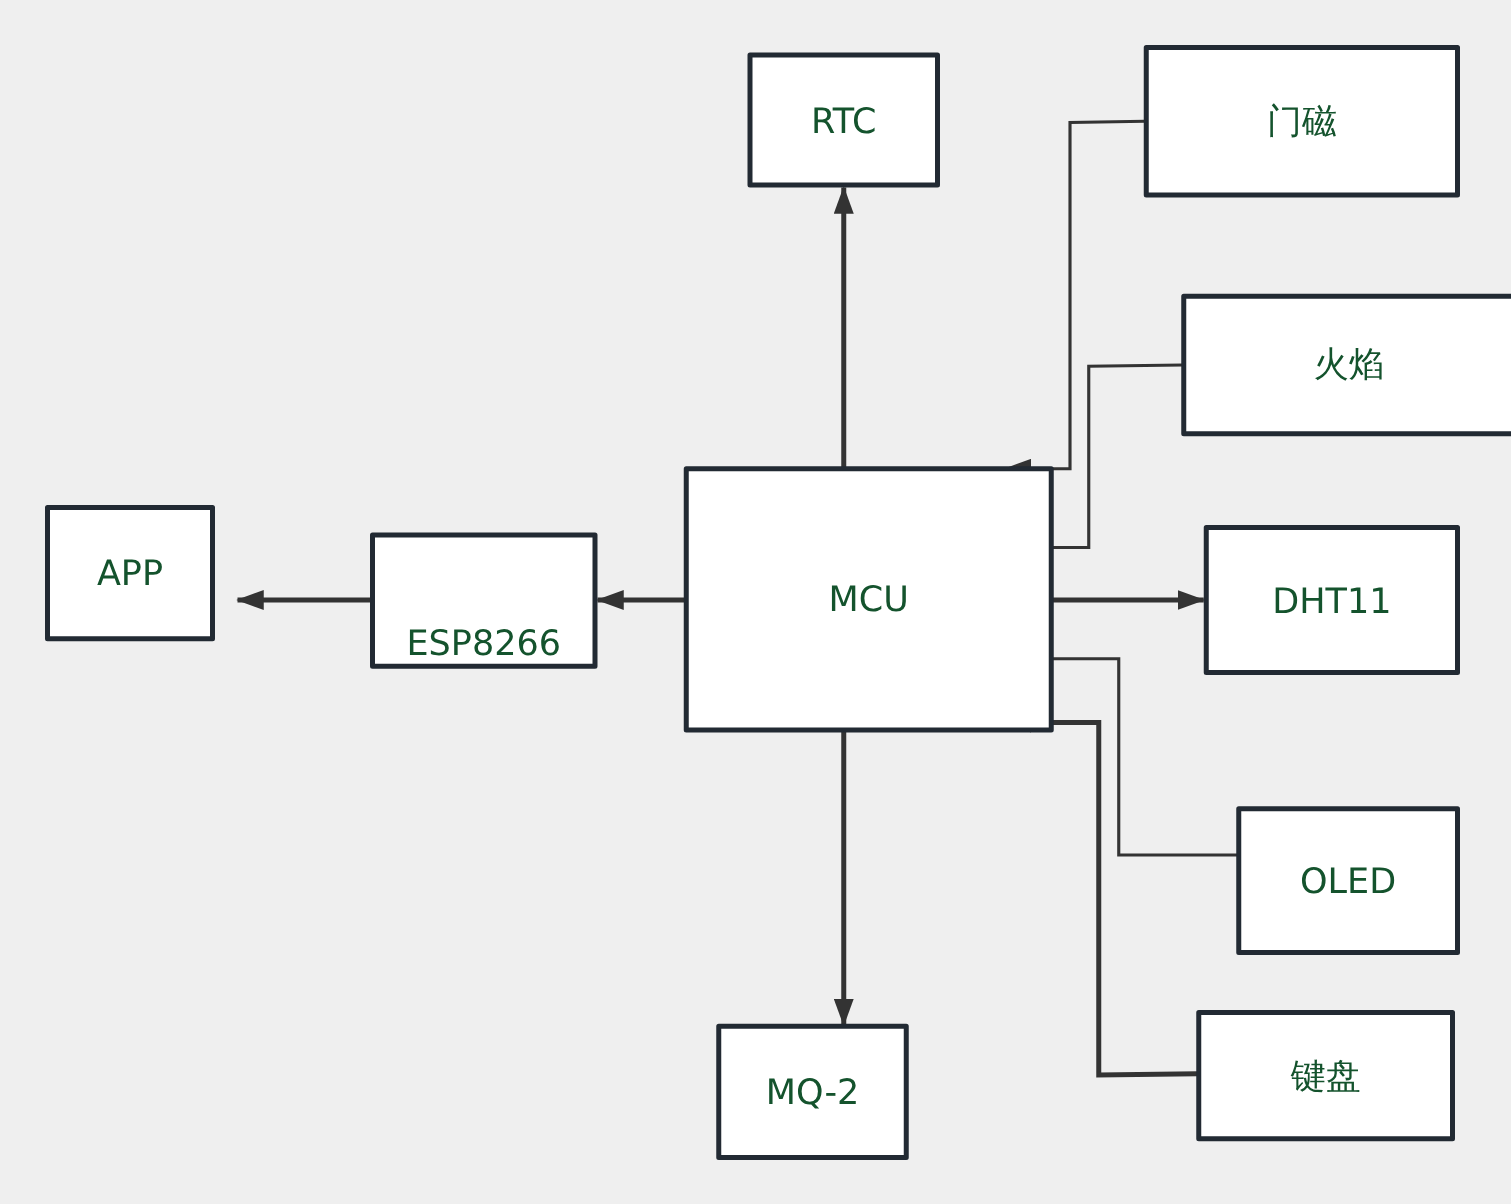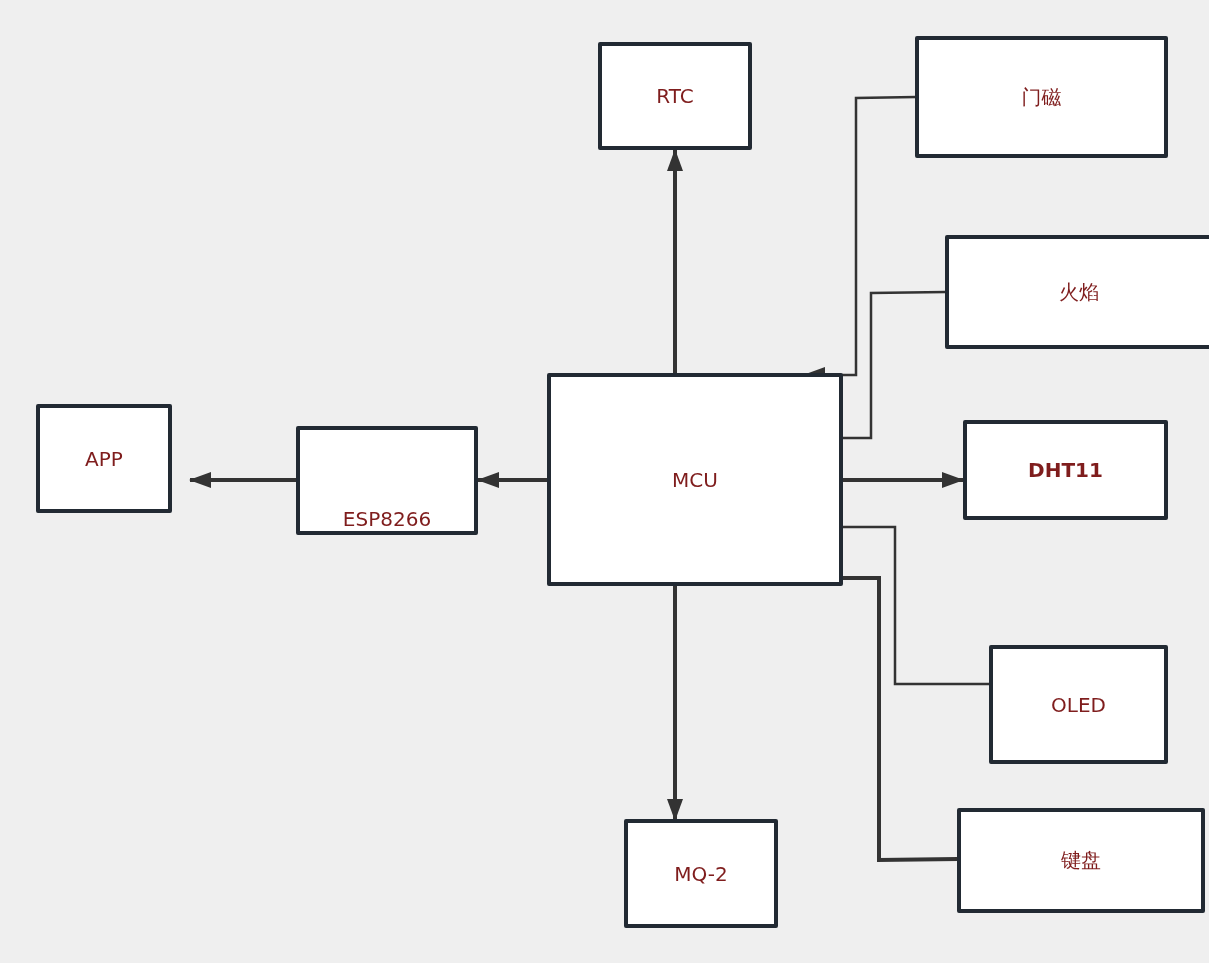--- a/index.html
+++ b/index.html
@@ -1,21 +1,21 @@
 <!DOCTYPE html>
 <html><head>
 <meta charset="utf-8">
 <style>
   html, body { margin: 0; padding: 0; }
   body { width: 1209px; height: 963px; background: #efefef; position: relative; overflow: hidden;
          font-family: "DejaVu Sans", "Liberation Sans", sans-serif; }
   svg.links { position: absolute; left: 0; top: 0; width: 1209px; height: 963px; }
   .node { position: absolute; box-sizing: border-box; background: #ffffff; border: 4px solid #222a33;
           border-radius: 2px; display: flex; align-items: center; justify-content: center;
-          font-size: 20px; color: #7f1d1d; }
+          font-size: 28px; color: #14532d; }
 </style>
 </head>
 <body>
 
 <svg class="links" xmlns="http://www.w3.org/2000/svg">
   <defs>
     <marker id="arr" markerWidth="10" markerHeight="10" refX="9" refY="5" orient="auto" markerUnits="userSpaceOnUse" viewBox="0 0 10 10">
       <path d="M0,0 L10,5 L0,10 z" fill="#333"></path>
     </marker>
     <marker id="arrL" markerWidth="22" markerHeight="16" refX="21" refY="8" orient="auto" markerUnits="userSpaceOnUse" viewBox="0 0 22 16">
@@ -41,36 +41,36 @@
 
   <polyline points="958,859 879,860 879,578 804,578" fill="none" stroke="#333" stroke-width="4" marker-end="url(#arrL)"></polyline>
 </svg>
 
 <div class="node" style="left:598px;top:42px;width:154px;height:108px;">
   <span>RTC</span>
 </div>
 <div class="node" style="left:547px;top:373px;width:296px;height:213px;">
   <span>MCU</span>
 </div>
-<div class="node" style="left:624px;top:819px;width:154px;height:109px;">
+<div class="node" style="left:573px;top:819px;width:154px;height:109px;">
   <span>MQ-2</span>
 </div>
 <div class="node" style="left:296px;top:426px;width:182px;height:109px;align-items:flex-end;">
   <span>ESP8266</span>
 </div>
 <div class="node" style="left:36px;top:404px;width:136px;height:109px;">
   <span>APP</span>
 </div>
 <div class="node" style="left:915px;top:36px;width:253px;height:122px;">
   <span>门磁</span>
 </div>
 <div class="node" style="left:945px;top:235px;width:268px;height:114px;">
   <span>火焰</span>
 </div>
-<div class="node" style="left:963px;top:420px;width:205px;height:100px;font-weight:bold;">
+<div class="node" style="left:963px;top:420px;width:205px;height:120px;">
   <span>DHT11</span>
 </div>
 <div class="node" style="left:989px;top:645px;width:179px;height:119px;">
   <span>OLED</span>
 </div>
-<div class="node" style="left:957px;top:808px;width:248px;height:105px;">
+<div class="node" style="left:957px;top:808px;width:207px;height:105px;">
   <span>键盘</span>
 </div>
 
 </body></html>

